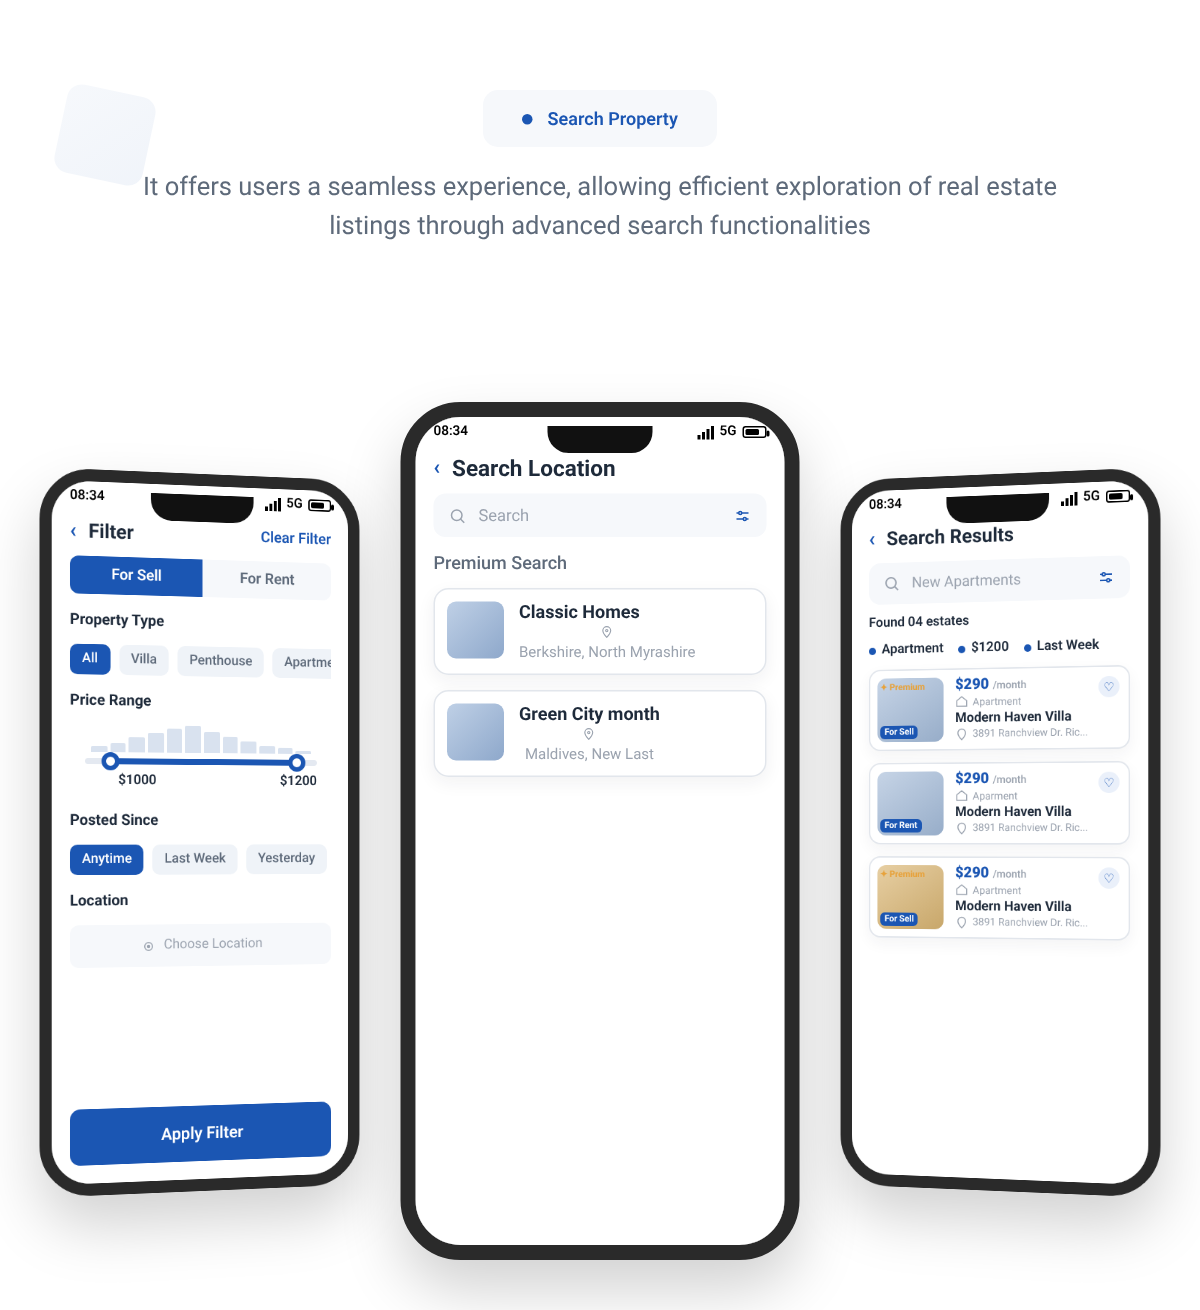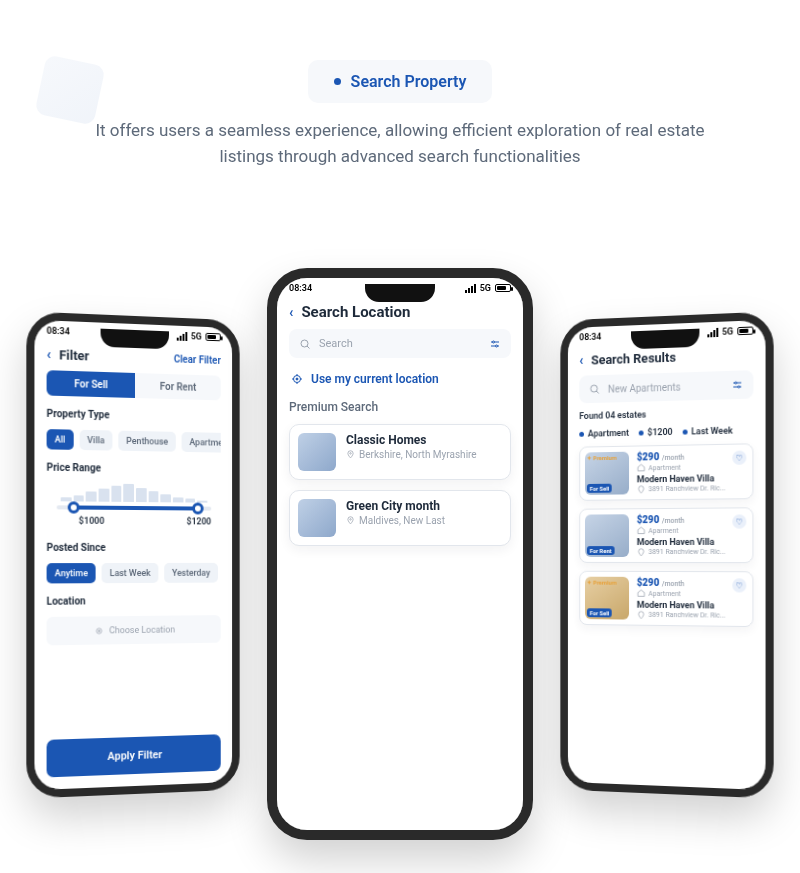--- a/index.html
+++ b/index.html
@@ -17,21 +17,21 @@
   body{width:800px;height:873px;overflow:hidden;background:#fff;position:relative;}
 
   
   .deco-cube{position:absolute;left:40px;top:60px;width:60px;height:60px;opacity:.25;transform:rotate(12deg);}
   .deco-cube::before{content:"";position:absolute;inset:0;background:linear-gradient(135deg,#DCE5F3,#C4D3EA);border-radius:10px;}
 
   
   .hero{padding-top:60px;text-align:center;}
   .pill{display:inline-flex;align-items:center;gap:10px;background:var(--panel);border-radius:10px;padding:12px 26px;}
   .pill .dot{width:7px;height:7px;border-radius:50%;background:var(--blue);}
-  .pill .lbl{color:var(--blue);font-weight:600;font-size:16px;}
+  .pill .lbl{color:var(--blue);font-weight:600;font-size:12px;}
   h1.title{margin-top:28px;font-size:38px;font-weight:700;color:var(--blue);}
   p.sub{margin:14px auto 0;max-width:610px;color:var(--text-med);font-size:17px;line-height:1.55;}
 
   
   .stage{position:absolute;left:0;right:0;top:268px;bottom:0;}
   .phone{position:absolute;background:#fff;border:10px solid #2A2A2A;border-radius:40px;box-shadow:0 20px 40px rgba(0,0,0,.18),inset 0 0 0 2px #555;overflow:hidden;}
   .phone.left {left:26px; top:48px; width:218px;height:478px;transform:perspective(1200px) rotateY(12deg);border-width:8px;border-radius:34px;}
   .phone.right{right:26px;top:48px; width:218px;height:478px;transform:perspective(1200px) rotateY(-12deg);border-width:8px;border-radius:34px;}
   .phone.center{left:267px;top:0;width:266px;height:572px;}
   .screen{position:absolute;inset:0;background:#fff;display:flex;flex-direction:column;}
@@ -57,21 +57,21 @@
   .searchbox .mag{color:var(--text-light);font-size:12px;}
   .searchbox .txt{color:var(--text-light);flex:1;}
   .sliders-ico{color:var(--blue);}
 
   .use-loc{display:flex;align-items:center;gap:8px;color:var(--blue);font-weight:600;font-size:12px;padding:4px 2px;}
   .section-lbl{color:var(--text-med);font-size:12px;font-weight:500;}
 
   .recent{display:flex;gap:10px;background:#fff;border:1px solid var(--border);border-radius:10px;padding:8px;box-shadow:0 4px 12px rgba(30,42,58,.06);}
   .thumb{width:38px;height:38px;border-radius:6px;background:linear-gradient(135deg,#BFD0E6,#8EA8CB);}
   .recent .name{font-weight:700;font-size:12px;color:var(--text-dark);}
-  .recent .loc{display:flex;gap:4px;align-items:center;color:var(--text-light);font-size:10px;margin-top:2px;}
+  .recent .loc{display:flex;gap:4px;align-items:center;color:var(--text-light);font-size:10px;margin-top:2px;flex-direction:column;}
 
   
   .tabs{display:flex;background:var(--panel);border-radius:6px;overflow:hidden;}
   .tab{flex:1;text-align:center;padding:7px 0;font-size:10px;font-weight:600;color:var(--text-med);}
   .tab.active{background:var(--blue);color:#fff;}
   .chips{display:flex;gap:6px;overflow:hidden;}
   .chip{padding:5px 8px;border-radius:5px;background:var(--chip-bg);color:var(--text-med);font-size:9px;font-weight:500;white-space:nowrap;}
   .chip.active{background:var(--blue);color:#fff;}
   .lbl-sm{font-size:10px;font-weight:700;color:var(--text-dark);margin-top:2px;}
 
@@ -231,31 +231,20 @@
               <line x1="21" y1="21" x2="16" y2="16"></line>
             </svg>
           <span class="txt">Search</span>
           <svg class="ico sliders-ico" viewBox="0 0 24 24" fill="none" stroke="currentColor" stroke-width="2">
               <line x1="4" y1="8" x2="20" y2="8"></line>
               <line x1="4" y1="16" x2="20" y2="16"></line>
               <circle cx="9" cy="8" r="2" fill="#fff"></circle>
               <circle cx="15" cy="16" r="2" fill="#fff"></circle>
             </svg>
         </div>
-        <div class="use-loc">
-          <svg class="ico" viewBox="0 0 24 24" fill="none" stroke="currentColor" stroke-width="2">
-              <circle cx="12" cy="12" r="7"></circle>
-              <circle cx="12" cy="12" r="2" fill="currentColor"></circle>
-              <line x1="12" y1="2" x2="12" y2="5"></line>
-              <line x1="12" y1="19" x2="12" y2="22"></line>
-              <line x1="2" y1="12" x2="5" y2="12"></line>
-              <line x1="19" y1="12" x2="22" y2="12"></line>
-            </svg>
-          <span>Use my current location</span>
-        </div>
         <div class="section-lbl">Premium Search</div>
         <div class="recent">
           <div class="thumb"></div>
           <div>
             <div class="name">Classic Homes</div>
             <div class="loc">
                 <svg class="ico-sm" viewBox="0 0 24 24" fill="none" stroke="currentColor" stroke-width="2">
                   <path d="M12 21s-7-7-7-12a7 7 0 1 1 14 0c0 5-7 12-7 12z"></path>
                   <circle cx="12" cy="9" r="2"></circle>
                 </svg>

